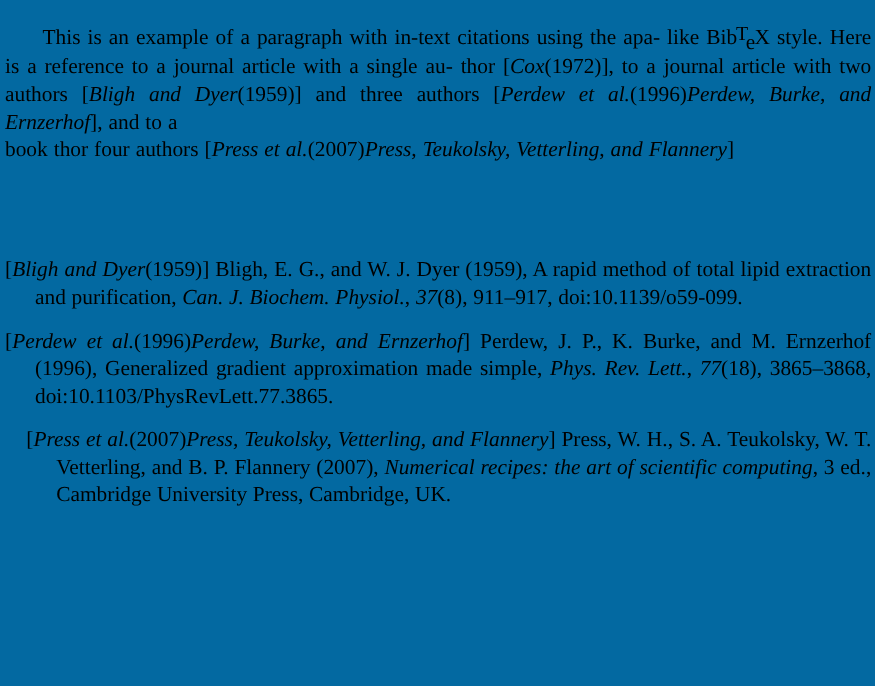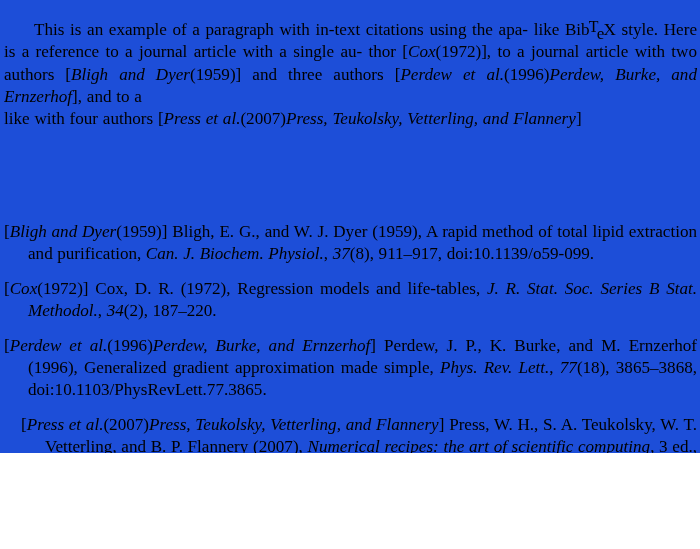--- a/index.html
+++ b/index.html
@@ -11,22 +11,22 @@
     width: 700px;
     height: 549px;
     overflow: hidden;
     font-family: "Liberation Serif", "DejaVu Serif", serif;
     color: #000000;
   }
 
   .page {
     position: relative;
     width: 700px;
-    height: 453px;
-    background: #1d4ed8;
+    height: 549px;
+    background: #0369a1;
     overflow: hidden;
   }
 
   
   .intro-paragraph {
     position: absolute;
     left: 4px;
     top: 2px;
     width: 693px;
     font-size: 17.1px;
@@ -45,21 +45,21 @@
     white-space: nowrap;
     overflow: hidden;
     width: 700px;
     margin-left: 0;
   }
 
   
   .bibliography {
     position: absolute;
     left: 4px;
-    top: 221px;
+    top: 205px;
     width: 693px;
   }
   .bib-entry {
     position: relative;
     font-size: 17.1px;
     line-height: 22.2px;
     text-align: justify;
     padding-left: 24px;
     text-indent: -24px;
     margin-bottom: 12.5px;
@@ -92,28 +92,27 @@
     margin-left: -0.05em;
     margin-right: -0.04em;
   }
 </style>
 </head>
 <body>
 
 <div class="page">
 
   <p class="intro-paragraph"><span>This is an example of a paragraph with in-text citations using the apa-</span> <span>like Bib</span><span class="bibtex-t">T</span><span class="bibtex-e">e</span><span>X</span><span> style.  Here is a reference to a journal article with a single au-</span> <span>thor [</span><span class="it">Cox</span><span>(1972)], to a journal article with two authors [</span><span class="it">Bligh and Dyer</span><span>(1959)]</span> <span>and three authors [</span><span class="it">Perdew et al.</span><span>(1996)</span><span class="it">Perdew, Burke, and Ernzerhof</span><span>], and to a</span>
-    <span class="overflow-line"><span>like with four authors [</span><span class="it">Press et al.</span><span>(2007)</span><span class="it">Press, Teukolsky, Vetterling, and Flannery</span><span>]</span></span>
+    <span class="overflow-line"><span>book thor four authors [</span><span class="it">Press et al.</span><span>(2007)</span><span class="it">Press, Teukolsky, Vetterling, and Flannery</span><span>]</span></span>
   </p>
 
   <div class="bibliography">
 
     <div class="bib-entry"><span>[</span><span class="it">Bligh and Dyer</span><span>(1959)]</span><span> Bligh, E. G., and W. J. Dyer (1959), A rapid method of total lipid extraction and purification, </span><span class="it">Can. J. Biochem. Physiol.</span><span>, </span><span class="vol">37</span><span>(8)</span><span>, 911–917, </span><span>doi:10.1139/o59-099.</span></div>
 
-    <div class="bib-entry"><span>[</span><span class="it">Cox</span><span>(1972)]</span><span> Cox, D. R. (1972), Regression models and life-tables, </span><span class="it">J. R. Stat. Soc. Series B Stat. Methodol.</span><span>, </span><span class="vol">34</span><span>(2)</span><span>, 187–220.</span></div>
 
     <div class="bib-entry"><span>[</span><span class="it">Perdew et al.</span><span>(1996)</span><span class="it">Perdew, Burke, and Ernzerhof</span><span>]</span><span> Perdew, J. P., K. Burke, and M. Ernzerhof (1996), Generalized gradient approximation made simple, </span><span class="it">Phys. Rev. Lett.</span><span>, </span><span class="vol">77</span><span>(18)</span><span>, 3865–3868, </span><span>doi:10.1103/PhysRevLett.77.3865.</span></div>
 
     <div class="bib-entry"><span>[</span><span class="it">Press et al.</span><span>(2007)</span><span class="it">Press, Teukolsky, Vetterling, and Flannery</span><span>]</span><span> Press, W. H., S. A. Teukolsky, W. T. Vetterling, and B. P. Flannery (2007), </span><span class="it">Numerical recipes: the art of scientific computing</span><span>, 3 ed., Cambridge University Press, Cambridge, UK.</span></div>
 
   </div>
 
 </div>
 
 </body></html>

